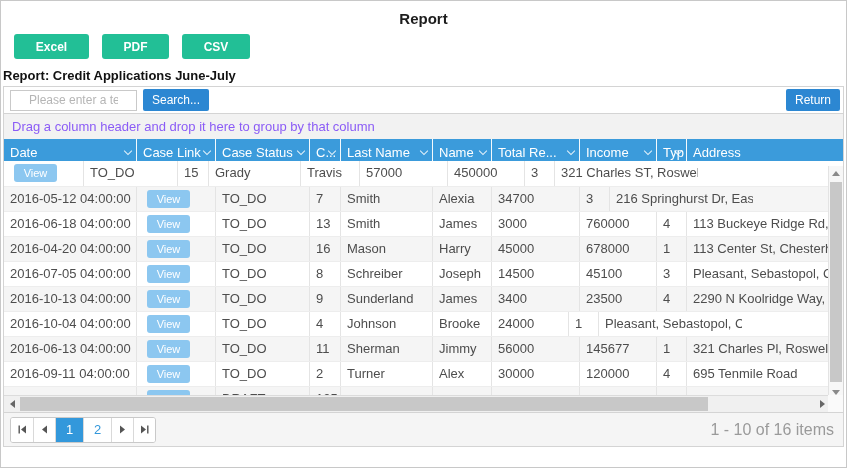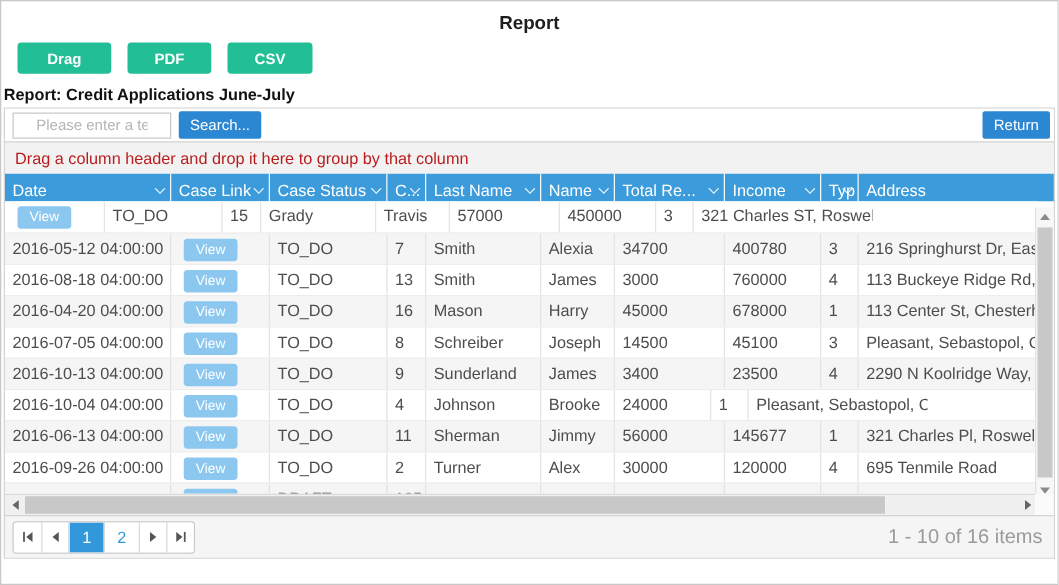--- a/index.html
+++ b/index.html
@@ -21,21 +21,21 @@
   .grid-toolbar{height:26px;display:flex;align-items:center;padding:0 2px;background:#fff;}
   .search-input{width:127px;height:21px;border:1px solid #c9c9c9;padding:0 18px;font-family:inherit;
     font-size:12px;color:#444;margin-left:4px;}
   .search-input::placeholder{color:#b5b5b5;}
   .btn-blue{border:none;border-radius:2px;background:var(--btn-blue);color:#fff;font-family:inherit;
     font-size:12px;height:22px;padding:0 9px;cursor:pointer;}
   .search-btn{margin-left:6px;}
   .return-btn{margin-left:auto;margin-right:1px;}
   
   .group-bar{height:26px;background:#f2f2f2;border-top:1px solid var(--grid-border);
-    font-size:13px;color:#b91c1c;padding:5px 8px;}
+    font-size:13px;color:#8b5cf6;padding:5px 8px;}
   
   .grid-header{height:22px;background:var(--header-blue);display:flex;width:100%;}
   .hcell{position:relative;color:#fff;font-size:13px;padding:6px 5px 0 6px;white-space:nowrap;
     overflow:hidden;border-left:1px solid rgba(255,255,255,.95);cursor:pointer;}
   .hcell:first-child{border-left:none;}
   .hcell .chev{position:absolute;right:5px;top:10px;width:6px;height:6px;display:inline-block;}
   .hcell .chev::before{content:"";position:absolute;width:5px;height:5px;border-right:1px solid rgba(255,255,255,.85);
     border-bottom:1px solid rgba(255,255,255,.85);transform:rotate(45deg);top:-1px;left:0;}
   
   .grid-body{height:234px;overflow:hidden;width:826px;position:relative;}
@@ -70,21 +70,21 @@
   .pager-status{margin-left:auto;margin-right:9px;font-size:16px;color:#9a9a9a;}
 </style>
 </head>
 <body>
 
 <div class="page">
 
   <div class="page-title">Report</div>
 
   <div class="export-row">
-    <button class="export-btn w1">Drag</button>
+    <button class="export-btn w1">Excel</button>
     <button class="export-btn w2">PDF</button>
     <button class="export-btn w3">CSV</button>
   </div>
 
   <div class="report-label">Report: Credit Applications June-July</div>
 
   <div class="grid">
 
     <div class="grid-toolbar">
       <input class="search-input" type="text" placeholder="Please enter a text" style="">
@@ -120,26 +120,25 @@
           <div class="gcell" style="width: 144px;">321 Charles ST, Roswell, IA,</div>
         </div>
         <div class="grow alt">
           <div class="gcell" style="width: 132px;">2016-05-12 04:00:00</div>
           <div class="gcell" style="width: 79px;"><button class="view-btn">View</button></div>
           <div class="gcell" style="width: 94px;">TO_DO</div>
           <div class="gcell" style="width: 31px;">7</div>
           <div class="gcell" style="width: 92px;">Smith</div>
           <div class="gcell" style="width: 59px;">Alexia</div>
           <div class="gcell" style="width: 88px;">34700</div>
-          <div class="gcell" style="width: 77px;">400780</div>
           <div class="gcell" style="width: 30px;">3</div>
           <div class="gcell" style="width: 144px;">216 Springhurst Dr, East Gre</div>
         </div>
         <div class="grow">
-          <div class="gcell" style="width: 132px;">2016-08-18 04:00:00</div>
+          <div class="gcell" style="width: 132px;">2016-06-18 04:00:00</div>
           <div class="gcell" style="width: 79px;"><button class="view-btn">View</button></div>
           <div class="gcell" style="width: 94px;">TO_DO</div>
           <div class="gcell" style="width: 31px;">13</div>
           <div class="gcell" style="width: 92px;">Smith</div>
           <div class="gcell" style="width: 59px;">James</div>
           <div class="gcell" style="width: 88px;">3000</div>
           <div class="gcell" style="width: 77px;">760000</div>
           <div class="gcell" style="width: 30px;">4</div>
           <div class="gcell" style="width: 144px;">113 Buckeye Ridge Rd, Ches</div>
         </div>
@@ -196,21 +195,21 @@
           <div class="gcell" style="width: 94px;">TO_DO</div>
           <div class="gcell" style="width: 31px;">11</div>
           <div class="gcell" style="width: 92px;">Sherman</div>
           <div class="gcell" style="width: 59px;">Jimmy</div>
           <div class="gcell" style="width: 88px;">56000</div>
           <div class="gcell" style="width: 77px;">145677</div>
           <div class="gcell" style="width: 30px;">1</div>
           <div class="gcell" style="width: 144px;">321 Charles Pl, Roswell, GA,</div>
         </div>
         <div class="grow">
-          <div class="gcell" style="width: 132px;">2016-09-26 04:00:00</div>
+          <div class="gcell" style="width: 132px;">2016-09-11 04:00:00</div>
           <div class="gcell" style="width: 79px;"><button class="view-btn">View</button></div>
           <div class="gcell" style="width: 94px;">TO_DO</div>
           <div class="gcell" style="width: 31px;">2</div>
           <div class="gcell" style="width: 92px;">Turner</div>
           <div class="gcell" style="width: 59px;">Alex</div>
           <div class="gcell" style="width: 88px;">30000</div>
           <div class="gcell" style="width: 77px;">120000</div>
           <div class="gcell" style="width: 30px;">4</div>
           <div class="gcell" style="width: 144px;">695 Tenmile Road</div>
         </div>

